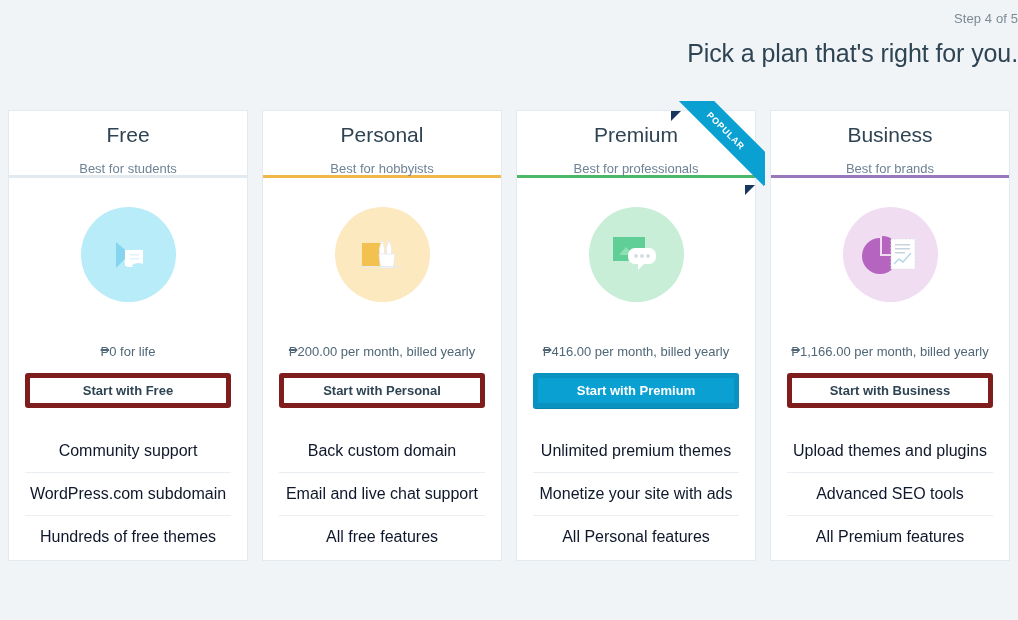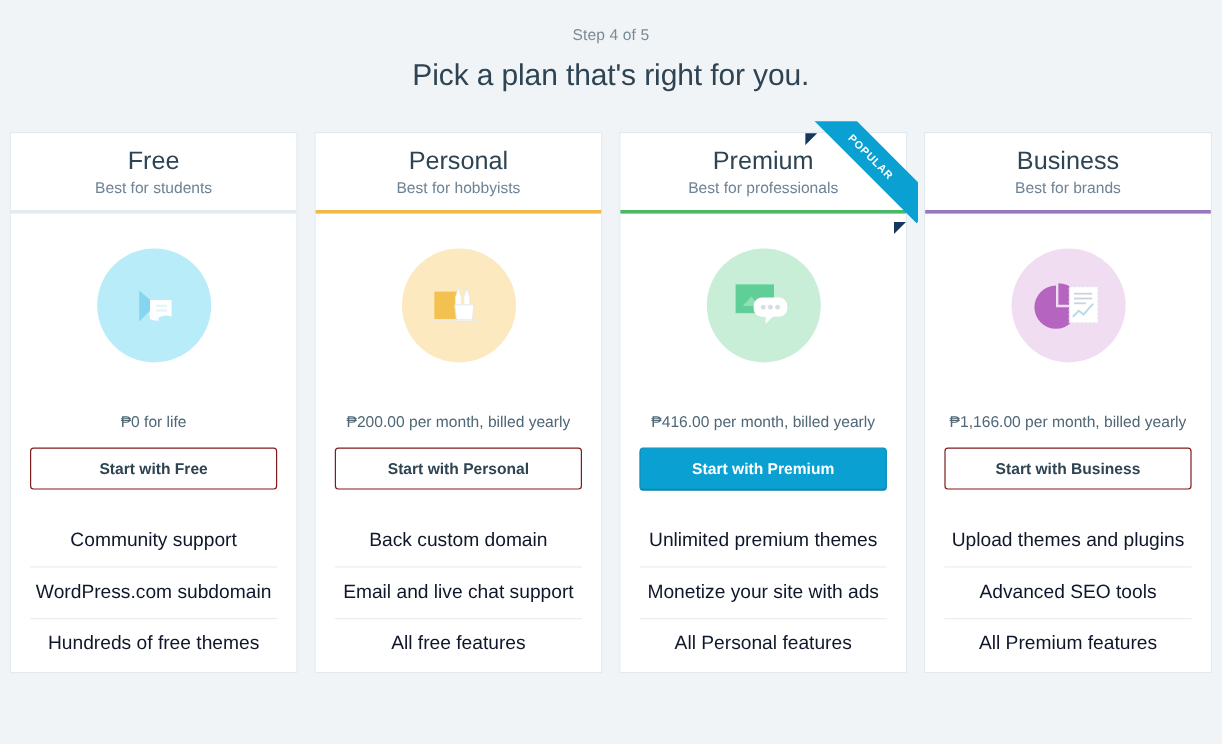--- a/index.html
+++ b/index.html
@@ -18,22 +18,22 @@
   }
 
   .page {
     position: relative;
     width: 1018px;
     height: 620px;
   }
 
   
   .header {
-    padding-top: 21px;
-    text-align: center;
+    padding-top: 11px;
+    text-align: right;
   }
 
   .step-label {
     font-size: 13px;
     color: #7b8b96;
     letter-spacing: 0.1px;
   }
 
   .page-title {
     margin-top: 13px;
@@ -72,21 +72,21 @@
   }
 
   .plan-name {
     font-size: 21px;
     font-weight: 400;
     color: #2e4453;
     line-height: 26px;
   }
 
   .plan-tagline {
-    margin-top: 1px;
+    margin-top: 13px;
     font-size: 13px;
     color: #6f8395;
   }
 
   .accent-bar {
     height: 3px;
     width: 100%;
     background: #e2e9ef;
   }
 
@@ -173,21 +173,21 @@
   .plan-btn {
     margin-top: 14px;
     width: 100%;
     height: 35px;
     border-radius: 3px;
     font-size: 13px;
     font-weight: 600;
     font-family: "Liberation Sans", sans-serif;
     cursor: pointer;
     background: #ffffff;
-    border: 1px solid #7f1d1d;
+    border: 5px solid #7f1d1d;
     color: #2e4453;
   }
 
   .plan-btn.primary {
     background: #0aa0d2;
     border-color: #0a93c1;
     color: #ffffff;
     box-shadow: 0 1px 0 #0883ad;
   }
 

